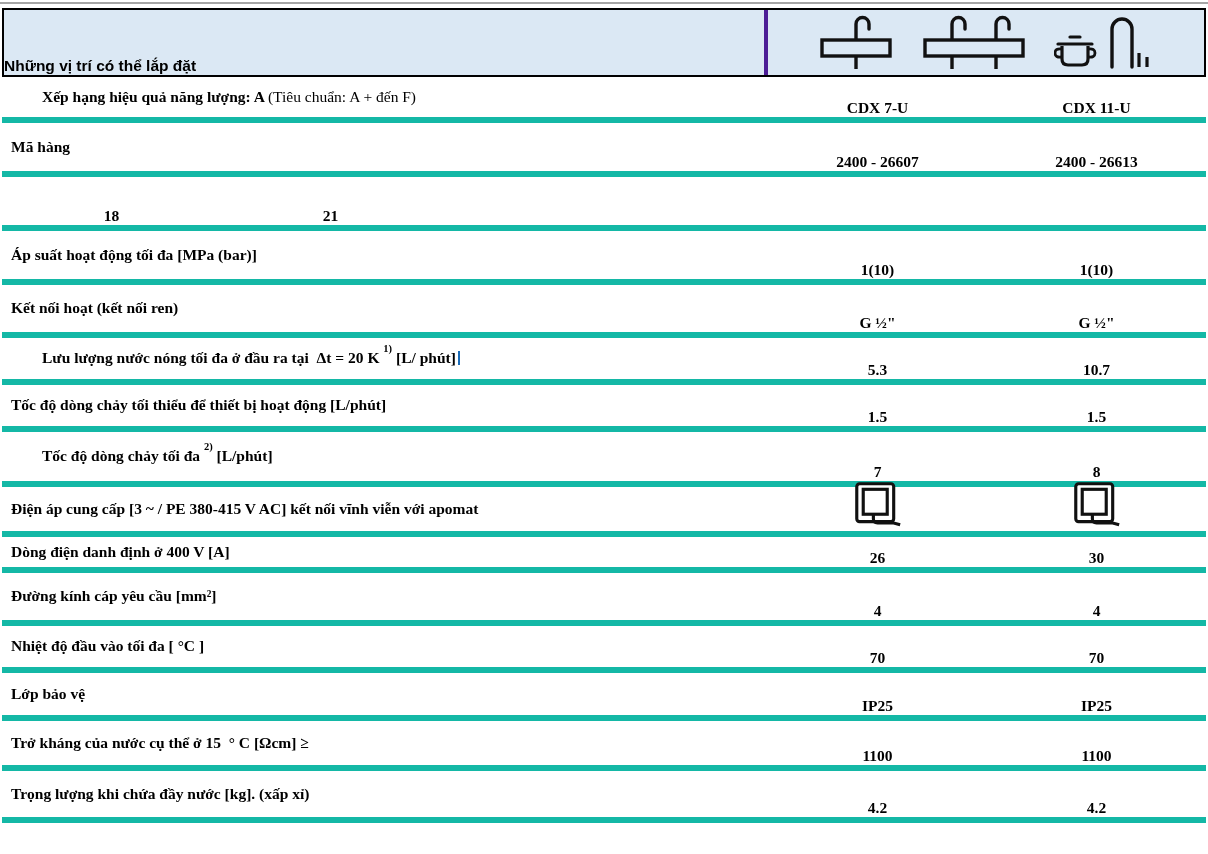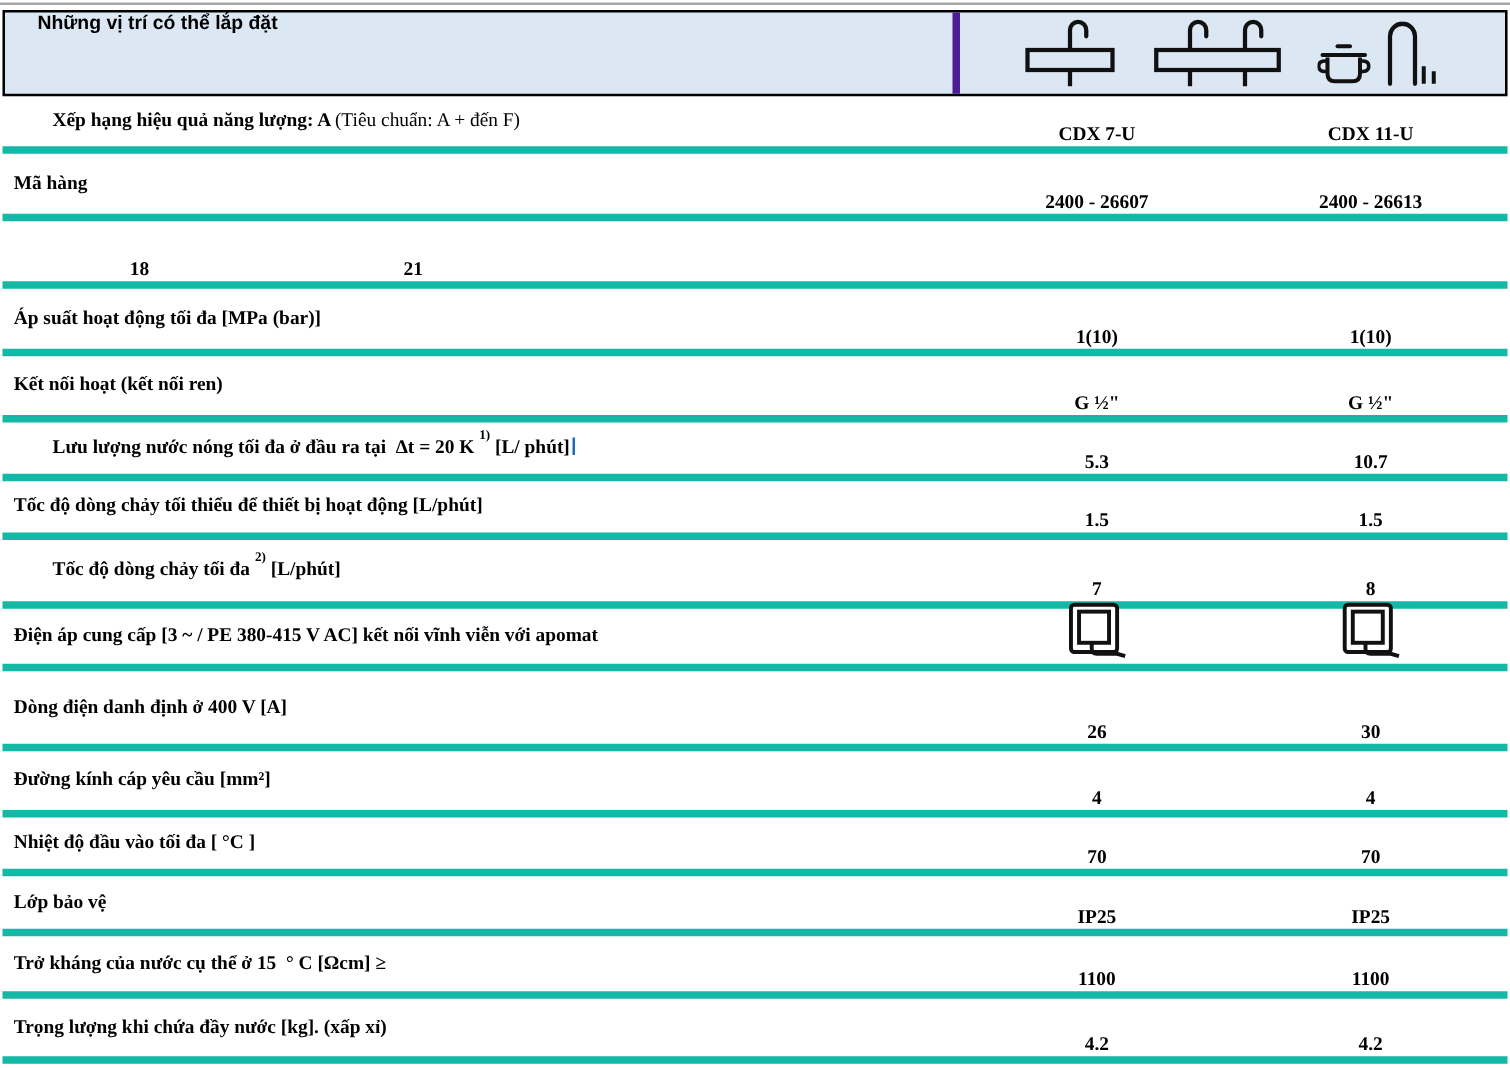--- a/index.html
+++ b/index.html
@@ -12,39 +12,39 @@
   .page{position:relative;width:1208px;height:854px;overflow:hidden;}
   .top-rule{position:absolute;left:0;top:2px;width:1208px;height:2px;background:#a6a6a6;}
 
   
   .header-row{
     position:absolute;left:2px;top:8px;width:1204px;height:69px;
     background:#dbe8f4;border:2px solid #000;box-sizing:border-box;
     display:flex;
   }
   .header-label-cell{
-    width:764px;flex:0 0 764px;border-right:6px solid #4c1d95;box-sizing:border-box;
-    display:flex;align-items:flex-start;padding-left:26px;
+    width:764px;flex:0 0 764px;border-right:4px solid #4c1d95;box-sizing:border-box;
+    display:flex;align-items:flex-end;padding-left:0;
   }
   .header-label{font-weight:bold;font-size:15.5px;}
   .header-icons-cell{flex:1;display:flex;align-items:center;justify-content:center;gap:28px;}
 
   
   .rows{position:absolute;left:2px;top:77px;width:1204px;}
   .row{display:flex;align-items:center;border-bottom:6px solid #14b8a6;box-sizing:border-box;font-family:Liberation Serif, serif;}
   .row:nth-child(1){height:46px}
   .row:nth-child(2){height:54px}
   .row:nth-child(3){height:54px}
   .row:nth-child(4){height:54px}
   .row:nth-child(5){height:53px}
   .row:nth-child(6){height:47px}
   .row:nth-child(7){height:47px}
   .row:nth-child(8){height:55px}
   .row:nth-child(9){height:50px}
-  .row:nth-child(10){height:64px}
+  .row:nth-child(10){height:36px}
   .row:nth-child(11){height:53px}
   .row:nth-child(12){height:47px}
   .row:nth-child(13){height:48px}
   .row:nth-child(14){height:50px}
   .row:nth-child(15){height:52px}
 
   .cell-label{
     flex:1;padding-left:9px;font-weight:bold;font-size:15.5px;
     white-space:pre-wrap;line-height:1.2;
   }

